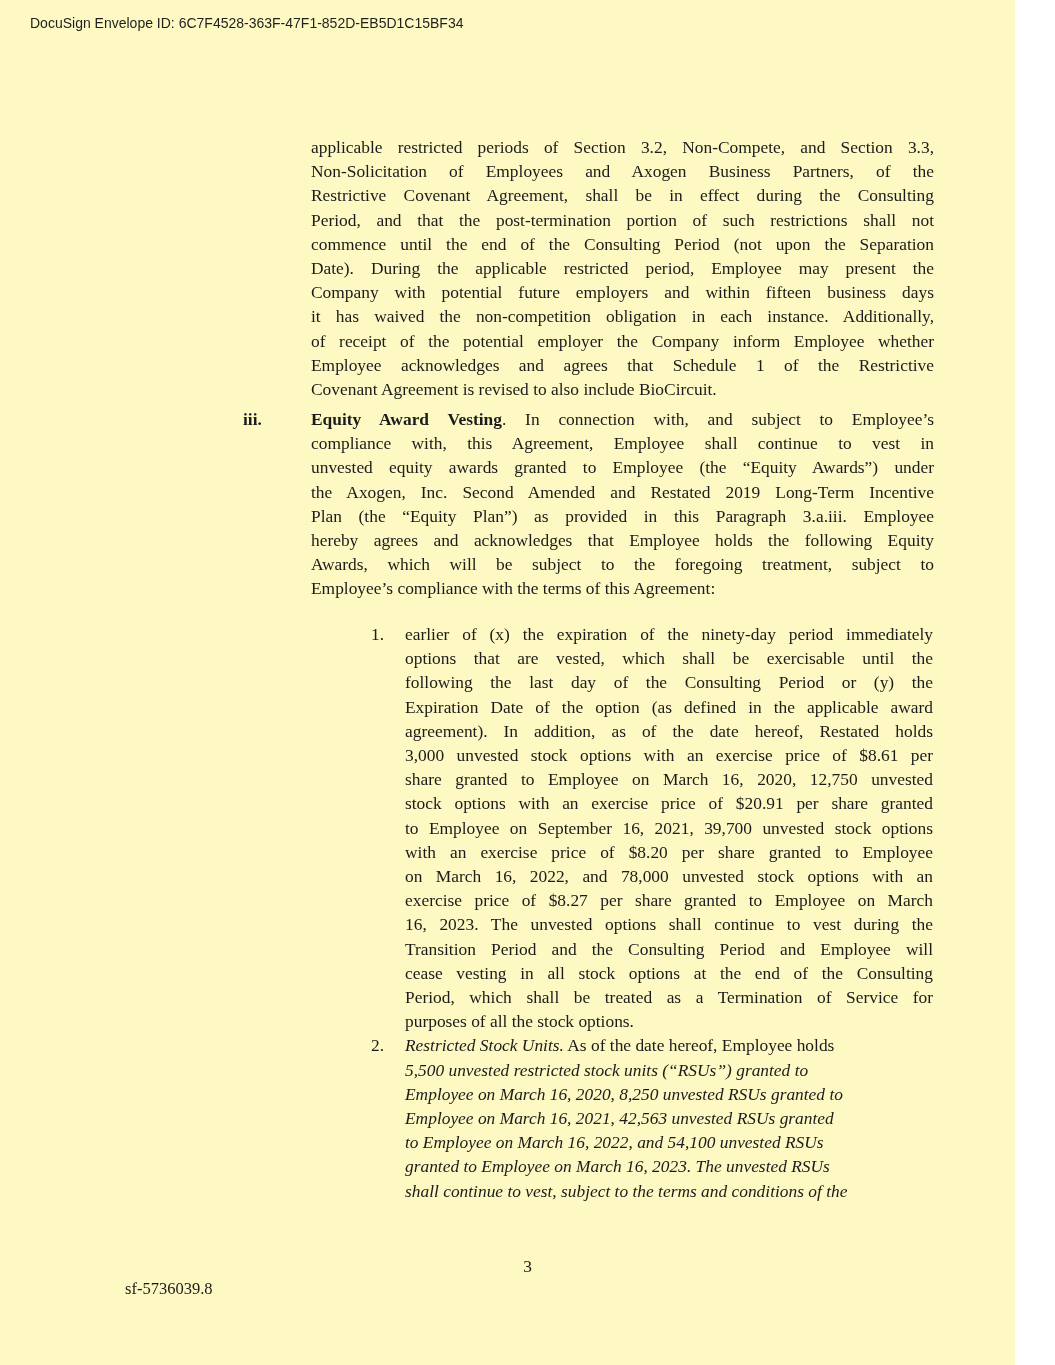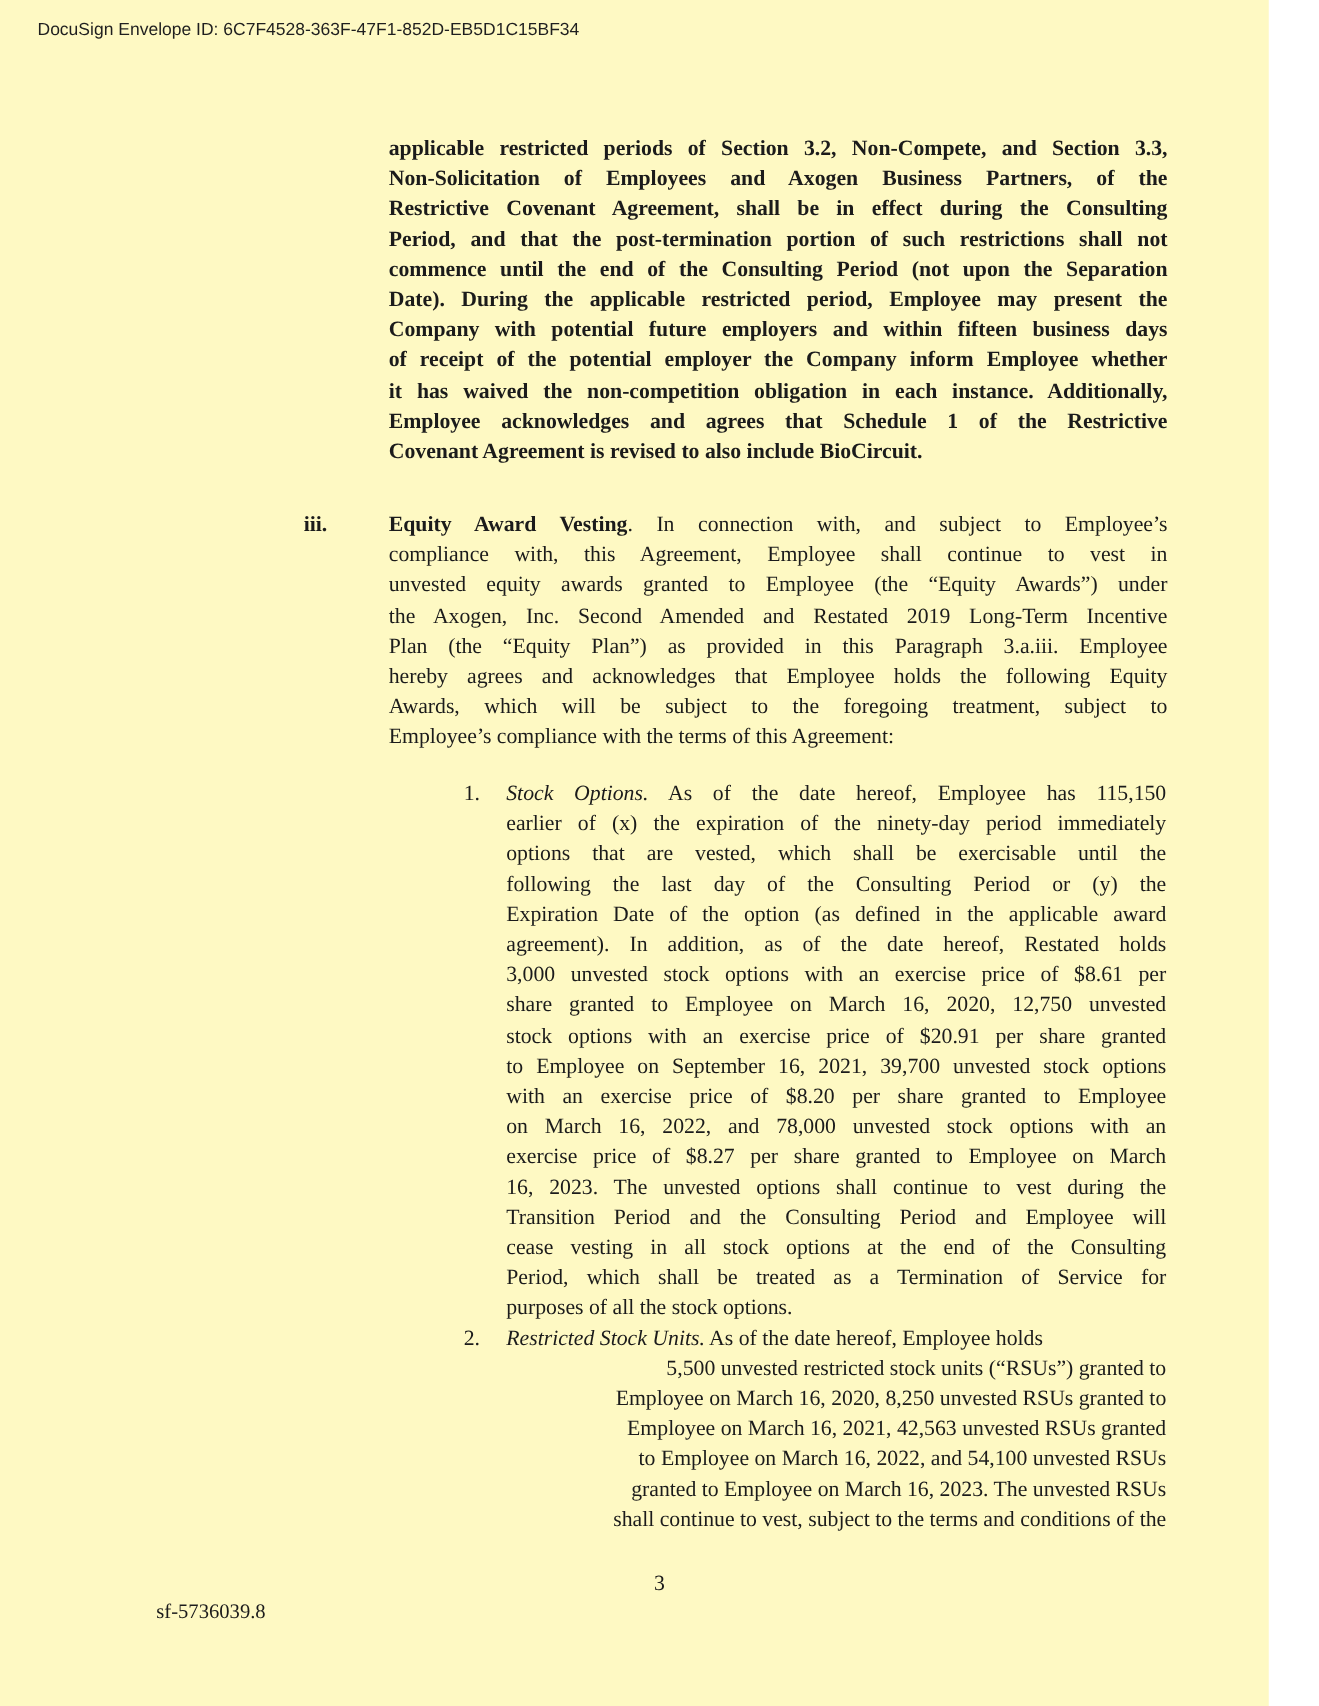--- a/index.html
+++ b/index.html
@@ -23,21 +23,21 @@
   }
   .col {
     position: absolute;
     font-size: 17.4px;
     line-height: 24.2px;
   }
   
   .jlines > div { text-align: justify; text-align-last: justify; white-space: nowrap0; }
   .jlines > div { white-space: normal; }
   .jlines > div:last-child { text-align-last: left; }
-  .llines > div { text-align: right; }
+  .llines > div { text-align: left; font-style: italic; }
   .ln.first { text-align: justify; text-align-last: justify; }
   .ln.first.left { text-align: right; text-align-last: left; }
   .b { font-weight: bold; }
   .i { font-style: italic; }
   .marker {
     position: absolute;
     left: 0;
     top: 0;
     font-size: 17.4px;
     line-height: 24.2px;
@@ -60,30 +60,30 @@
     line-height: 22px;
   }
 </style>
 </head>
 <body>
 
 <div class="page">
 
   <div class="docusign-header">DocuSign Envelope ID: 6C7F4528-363F-47F1-852D-EB5D1C15BF34</div>
 
-  <div class="col jlines" style="left:311px; top:106px; width:623px;font-weight:bold;">
+  <div class="col jlines" style="left:311px; top:135px; width:623px;">
       <div>applicable restricted periods of Section 3.2, Non-Compete, and Section 3.3,</div>
       <div>Non-Solicitation of Employees and Axogen Business Partners, of the</div>
       <div>Restrictive Covenant Agreement, shall be in effect during the Consulting</div>
       <div>Period, and that the post-termination portion of such restrictions shall not</div>
       <div>commence until the end of the Consulting Period (not upon the Separation</div>
       <div>Date). During the applicable restricted period, Employee may present the</div>
       <div>Company with potential future employers and within fifteen business days</div>
+      <div>it has waived the non-competition obligation in each instance. Additionally,</div>
       <div>of receipt of the potential employer the Company inform Employee whether</div>
-      <div>it has waived the non-competition obligation in each instance. Additionally,</div>
       <div>Employee acknowledges and agrees that Schedule 1 of the Restrictive</div>
       <div>Covenant Agreement is revised to also include BioCircuit.</div>
     </div>
 
   <div class="col b" style="left:243px; top:407px;">iii.</div>
 
   <div class="col" style="left:311px; top:407px; width:623px;">
     <div class="ln first">
       <span class="b">Equity Award Vesting</span><span>. In connection with, and subject to Employee’s</span>
     </div>
@@ -95,23 +95,20 @@
         <div>hereby agrees and acknowledges that Employee holds the following Equity</div>
         <div>Awards, which will be subject to the foregoing treatment, subject to</div>
         <div>Employee’s compliance with the terms of this Agreement:</div>
       </div>
   </div>
 
   <div class="col" style="left:371px; top:622px; width:562px;">
 
     <div class="list-item">
       <span class="marker">1.</span>
-      <div class="ln first">
-        <span class="i">Stock Options.</span><span> As of the date hereof, Employee has 115,150</span>
-      </div>
       <div class="jlines">
           <div>earlier of (x) the expiration of the ninety-day period immediately</div>
           <div>options that are vested, which shall be exercisable until the</div>
           <div>following the last day of the Consulting Period or (y) the</div>
           <div>Expiration Date of the option (as defined in the applicable award</div>
           <div>agreement). In addition, as of the date hereof, Restated holds</div>
           <div>3,000 unvested stock options with an exercise price of $8.61 per</div>
           <div>share granted to Employee on March 16, 2020, 12,750 unvested</div>
           <div>stock options with an exercise price of $20.91 per share granted</div>
           <div>to Employee on September 16, 2021, 39,700 unvested stock options</div>

